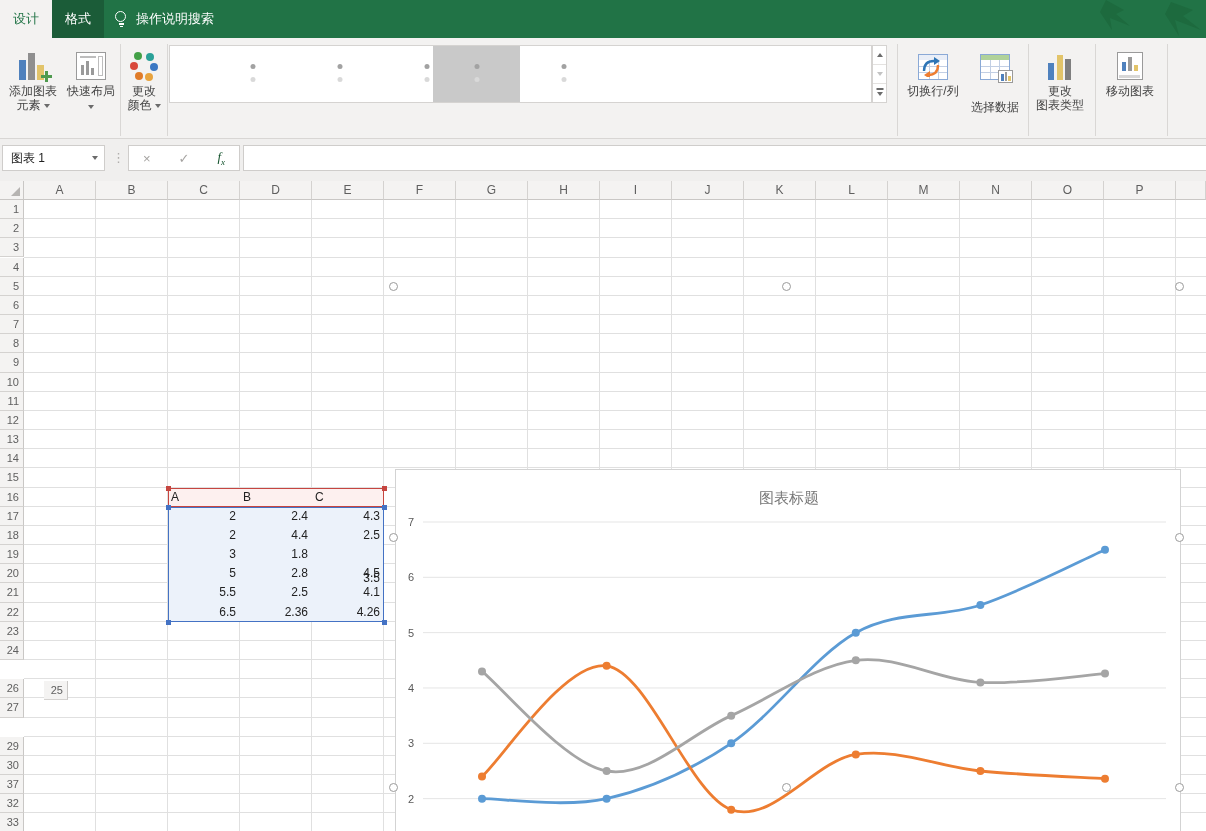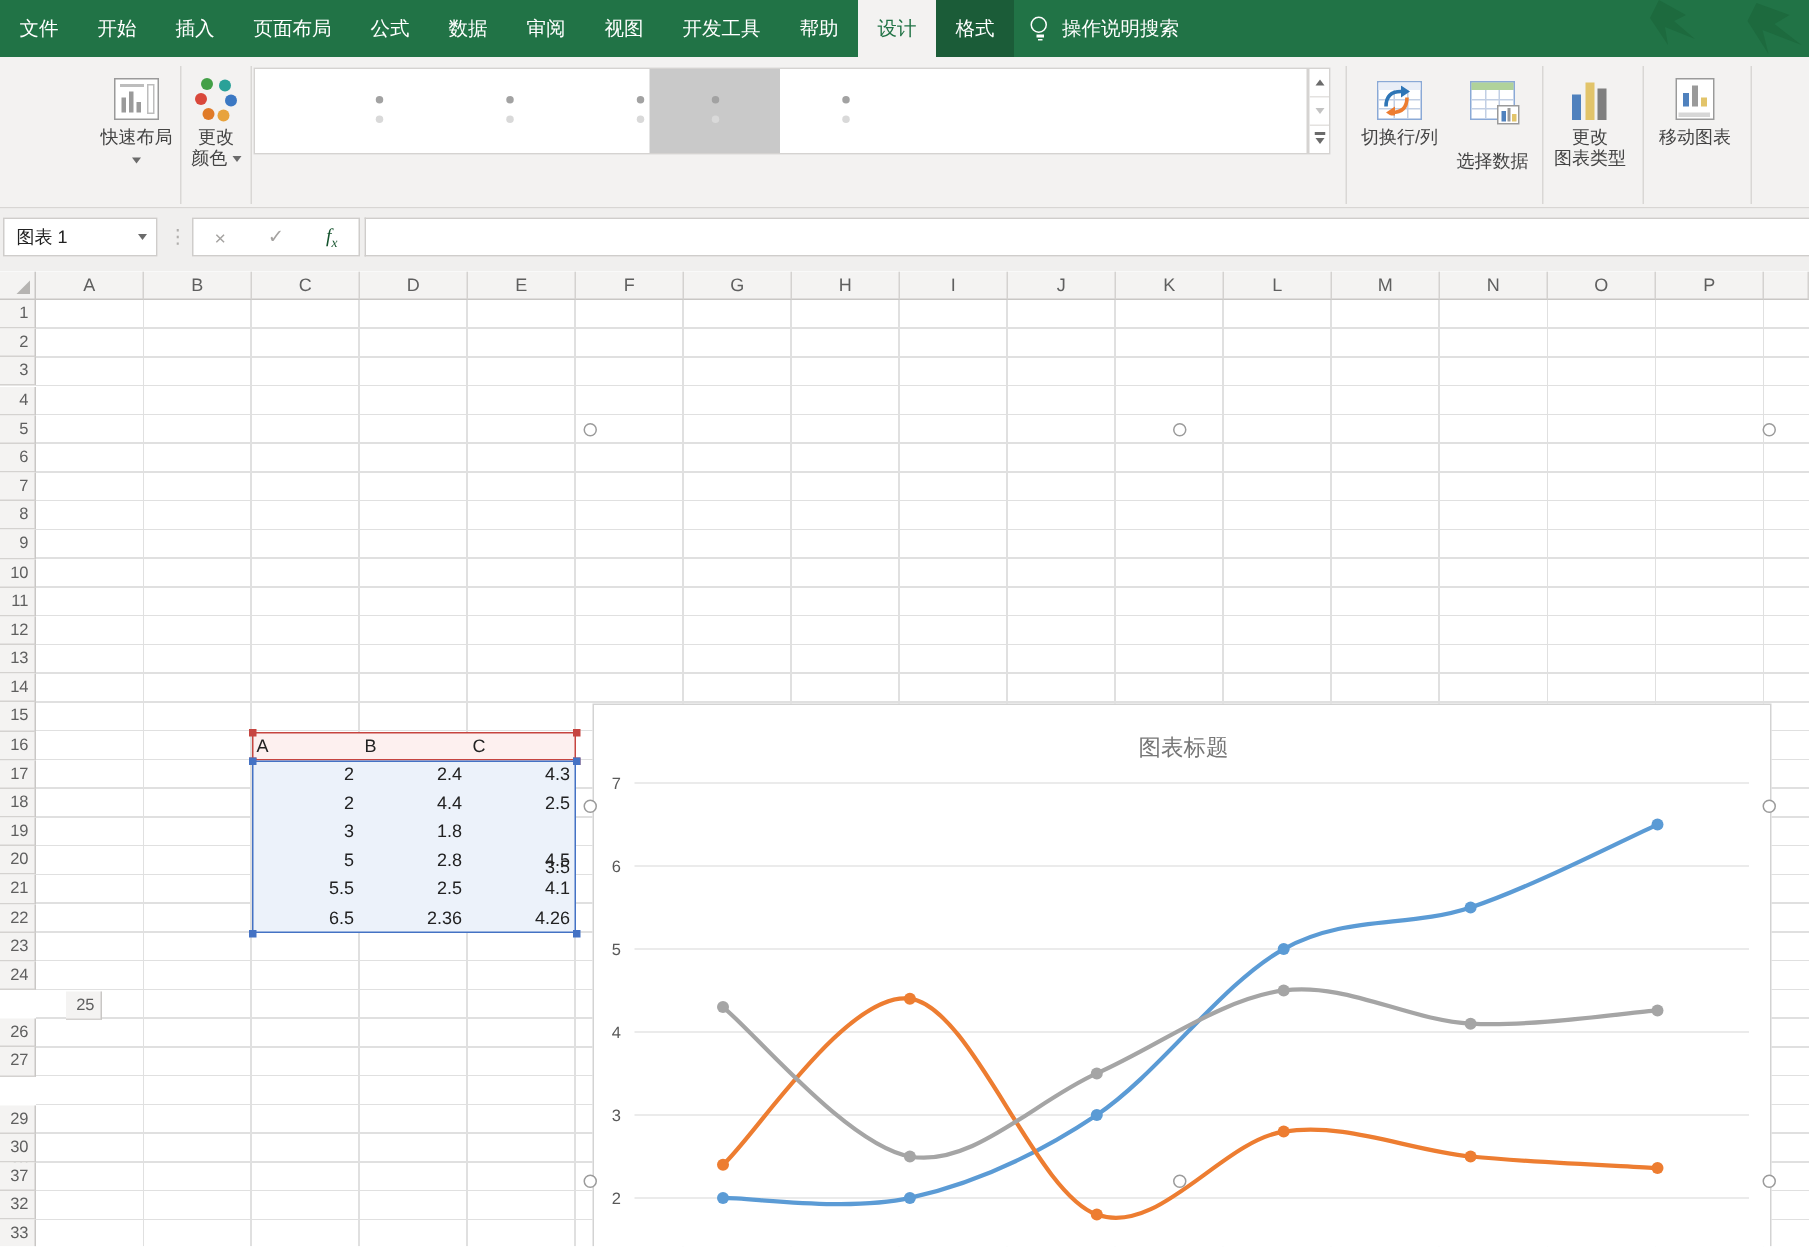--- a/index.html
+++ b/index.html
@@ -77,32 +77,20 @@
 
   
   .chartobj { position:absolute; left:395px; top:288px; width:786px; height:501px; background:#fff; border:1px solid #d3d3d3; }
   .chandle { position:absolute; width:9px; height:9px; border-radius:50%; background:#fff; border:1.5px solid #9b9b9b; }
 </style>
 </head>
 <body>
 <div id="app">
 
 <div class="tabbar">
-  <div id="tabs-host" style="display:flex">
-        <div class="tab">文件</div>
-        <div class="tab">开始</div>
-        <div class="tab">插入</div>
-        <div class="tab">页面布局</div>
-        <div class="tab">公式</div>
-        <div class="tab">数据</div>
-        <div class="tab">审阅</div>
-        <div class="tab">视图</div>
-        <div class="tab">开发工具</div>
-        <div class="tab">帮助</div>
-      </div>
   <div class="ctx-band" id="ctx-tabs-host">
         <div class="tab active">设计</div>
         <div class="tab">格式</div>
       </div>
   <div class="searchbox">
     <span class="bulb">
           <span class="globe"></span>
           <span class="base"></span>
           <span class="base2"></span>
         </span>
@@ -111,20 +99,32 @@
   <div class="deco">
     <svg width="220" height="38">
           <path d="M120 0 l18 10 -8 4 14 12 -20 -8 2 12 -12 -18 z" fill="#1d6a3e"></path>
           <path d="M185 2 l22 8 -10 6 18 14 -26 -10 4 16 -14 -22 z" fill="#1d6a3e"></path>
         </svg>
   </div>
 </div>
 
 <div class="ribbon">
 
+  <div class="rbtn" style="left:3px;width:60px;">
+    <div class="ricon">
+      <span class="icon-box" style="width:30px;height:30px;">
+        <span class="bar" style="left:1px;width:7px;height:20px;background:#4f81bd;"></span>
+        <span class="bar" style="left:10px;width:7px;height:27px;background:#8f8f8f;"></span>
+        <span class="bar" style="left:19px;width:7px;height:15px;background:#e2c46a;"></span>
+        <span class="plus"></span>
+      </span>
+    </div>
+    <div class="rlabel"><span>添加图表</span><br>
+      <span>元素</span><span class="caret"></span></div>
+  </div>
 
   <div class="rbtn" style="left:64px;width:54px;">
     <div class="ricon">
       <span class="page" style="width:30px;height:28px;">
         <span style="position:absolute;left:3px;top:3px;width:16px;height:2px;background:#bdbdbd;"></span>
         <span class="bar" style="left:4px;bottom:4px;width:3px;height:10px;background:#9a9a9a;"></span>
         <span class="bar" style="left:9px;bottom:4px;width:3px;height:14px;background:#9a9a9a;"></span>
         <span class="bar" style="left:14px;bottom:4px;width:3px;height:7px;background:#9a9a9a;"></span>
         <span style="position:absolute;right:2px;top:3px;width:5px;height:20px;border:1px solid #bdbdbd;"></span>
       </span>
@@ -319,21 +319,21 @@
         <div class="rowhdr" style="top: 287.38px; height: 19.17px; line-height: 19.17px;">15</div>
         <div class="rowhdr" style="top: 306.55px; height: 19.17px; line-height: 19.17px;">16</div>
         <div class="rowhdr" style="top: 325.72px; height: 19.17px; line-height: 19.17px;">17</div>
         <div class="rowhdr" style="top: 344.89px; height: 19.17px; line-height: 19.17px;">18</div>
         <div class="rowhdr" style="top: 364.06px; height: 19.17px; line-height: 19.17px;">19</div>
         <div class="rowhdr" style="top: 383.23px; height: 19.17px; line-height: 19.17px;">20</div>
         <div class="rowhdr" style="top: 402.4px; height: 19.17px; line-height: 19.17px;">21</div>
         <div class="rowhdr" style="top: 421.57px; height: 19.17px; line-height: 19.17px;">22</div>
         <div class="rowhdr" style="top: 440.74px; height: 19.17px; line-height: 19.17px;">23</div>
         <div class="rowhdr" style="top: 459.91px; height: 19.17px; line-height: 19.17px;">24</div>
-        <div class="rowhdr" style="top: 480px; height: 19.17px; line-height: 19.17px; margin-left: 44px;">25</div>
+        <div class="rowhdr" style="top: 500px; height: 19.17px; line-height: 19.17px; margin-left: 44px;">25</div>
         <div class="rowhdr" style="top: 498.25px; height: 19.17px; line-height: 19.17px;">26</div>
         <div class="rowhdr" style="top: 517.42px; height: 19.17px; line-height: 19.17px;">27</div>
         <div class="rowhdr" style="top: 536.59px; height: 19.17px; line-height: 19.17px; margin-top: 48px;">28</div>
         <div class="rowhdr" style="top: 555.76px; height: 19.17px; line-height: 19.17px;">29</div>
         <div class="rowhdr" style="top: 574.93px; height: 19.17px; line-height: 19.17px;">30</div>
         <div class="rowhdr" style="top: 594.1px; height: 19.17px; line-height: 19.17px;">37</div>
         <div class="rowhdr" style="top: 613.27px; height: 19.17px; line-height: 19.17px;">32</div>
         <div class="rowhdr" style="top: 632.44px; height: 19.17px; line-height: 19.17px;">33</div>
       </div>
 

